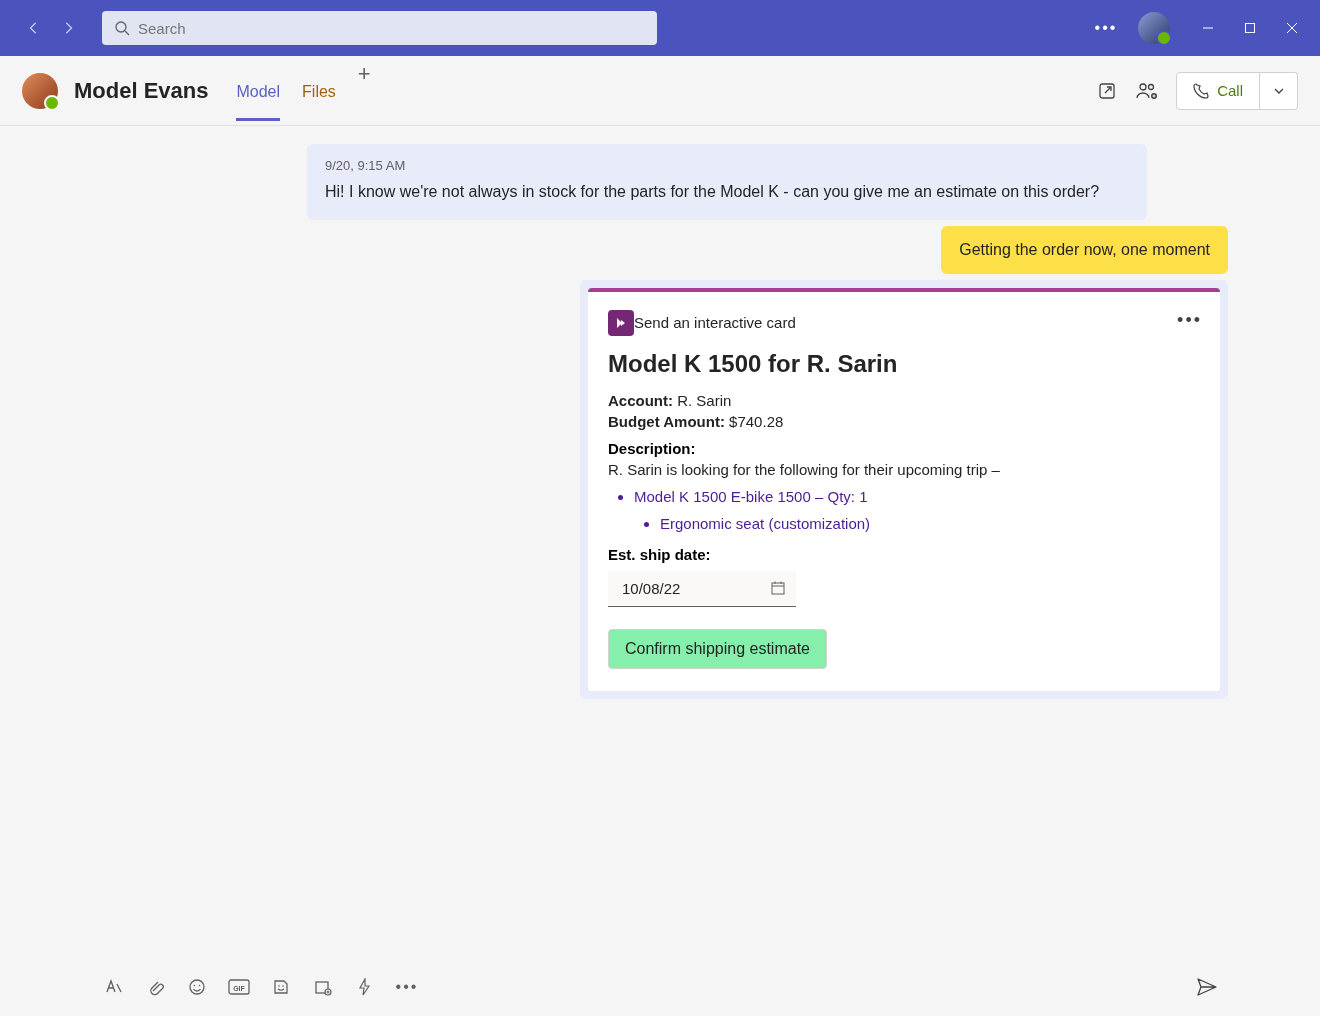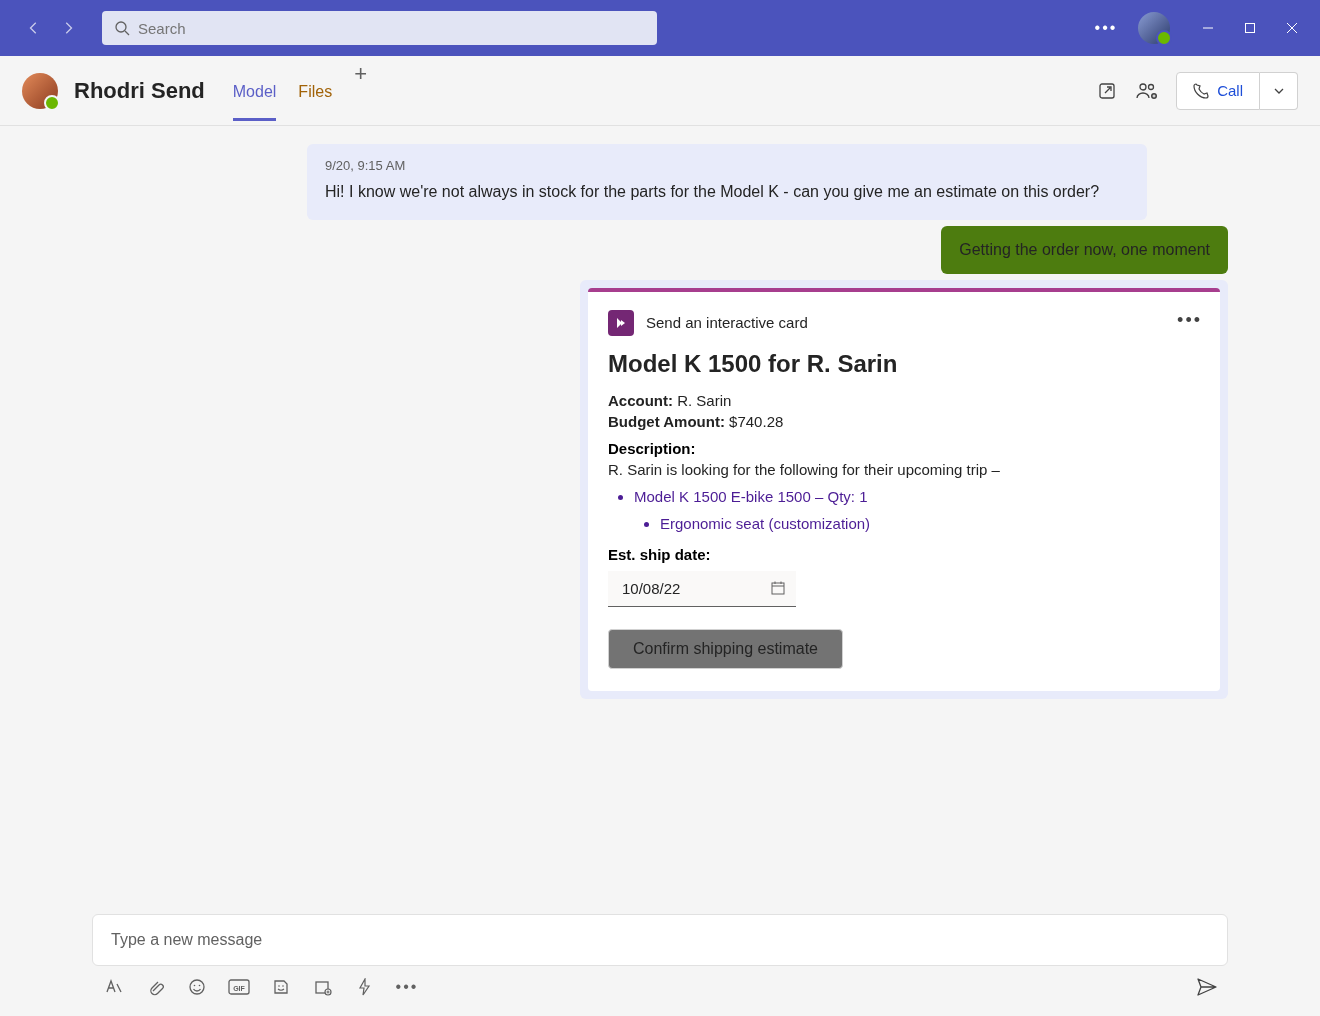--- a/index.html
+++ b/index.html
@@ -25,48 +25,48 @@
     .chat-title { font-size: 22px; font-weight: 700; color: #242424; }
     .chat-tabs { display: flex; gap: 22px; margin-left: 12px; }
     .chat-tab { font-size: 16px; color: #a16207; padding: 22px 0 20px; cursor: pointer; position: relative; }
     .chat-tab.active { color: #5b5fc7; }
     .chat-tab.active::after { content:''; position:absolute; left:0; right:0; bottom:0; height:3px; background:#5b5fc7; }
     .plus-tab { color: #616161; font-size: 22px; cursor: pointer; }
     .chat-header-spacer { flex: 1; }
     .chat-header-actions { display: flex; align-items: center; gap: 18px; }
     .header-icon { width: 22px; height: 22px; color: #424242; cursor: pointer; display: flex; align-items: center; justify-content: center; }
     .call-group { display: flex; }
-    .call-btn { border: 1px solid #d1d1d1; background: #fff; height: 38px; display: flex; align-items: center; gap: 8px; padding: 0 16px; font-size: 15px; color: #1d4ed8; border-radius: 4px 0 0 4px; cursor: pointer; }
+    .call-btn { border: 1px solid #d1d1d1; background: #fff; height: 38px; display: flex; align-items: center; gap: 8px; padding: 0 16px; font-size: 15px; color: #4d7c0f; border-radius: 4px 0 0 4px; cursor: pointer; }
     .call-dd { border: 1px solid #d1d1d1; border-left: none; background: #fff; width: 38px; height: 38px; display: flex; align-items: center; justify-content: center; border-radius: 0 4px 4px 0; cursor: pointer; color: #424242; }
     
     
     .messages { padding: 18px 92px 20px; }
     .msg { max-width: 840px; border-radius: 6px; padding: 12px 18px 16px; margin-bottom: 6px; font-size: 16px; color: #242424; line-height: 1.5; }
     .msg.incoming { background: #e8ebfa; margin-left: 215px; margin-right: 0; width: 840px; }
     .msg .ts { font-size: 13px; color: #616161; margin-bottom: 4px; }
-    .msg.outgoing { background: #4d7c0f; margin-left: auto; margin-right: 0; width: fit-content; padding: 12px 18px; }
+    .msg.outgoing { background: #fde047; margin-left: auto; margin-right: 0; width: fit-content; padding: 12px 18px; }
     
     
     .card-wrap { background: #e8ebfa; padding: 8px; border-radius: 6px; width: 648px; margin-left: auto; margin-bottom: 10px; }
     .card { background: #fff; border-top: 4px solid #a73e8e; border-radius: 4px; padding: 18px 20px 22px; position: relative; }
-    .card-header { display: flex; align-items: center; gap: 12px; margin-bottom: 14px; }
+    .card-header { display: flex; align-items: center; margin-bottom: 14px; }
     .card-app-icon { width: 26px; height: 26px; background: #742774; border-radius: 4px; display: flex; align-items: center; justify-content: center; color: #fff; font-size: 14px; }
     .card-header-text { font-size: 15px; color: #242424; }
     .card-more { position: absolute; right: 18px; top: 18px; color: #424242; cursor: pointer; font-size: 18px; letter-spacing: 2px; }
     .card-title { font-size: 24px; font-weight: 700; color: #242424; margin-bottom: 14px; }
     .card-line { font-size: 15px; color: #242424; margin-bottom: 4px; }
     .card-line b { font-weight: 600; }
     .card-desc-label { font-weight: 600; font-size: 15px; margin-top: 10px; margin-bottom: 4px; }
     .card-desc-text { font-size: 15px; color: #242424; }
     .card ul { list-style: disc; padding-left: 26px; font-size: 15px; color: #4c1d95; margin-top: 10px; }
     .card ul ul { list-style: disc; padding-left: 26px; }
     .card-field-label { font-weight: 600; font-size: 15px; margin-top: 14px; }
     .date-input { margin-top: 8px; width: 188px; height: 36px; border: none; border-bottom: 1px solid #616161; background: #faf9f8; display: flex; align-items: center; justify-content: space-between; padding: 0 10px 0 14px; font-size: 15px; color: #242424; }
     .card-actions { display: flex; gap: 12px; margin-top: 22px; }
-    .card-btn { border: 1px solid #d1d1d1; background: #737373; padding: 10px 24px; font-size: 16px; color: #242424; border-radius: 4px; cursor: pointer; }
+    .card-btn { border: 1px solid #d1d1d1; background: #86efac; padding: 10px 16px; font-size: 16px; color: #242424; border-radius: 4px; cursor: pointer; }
     
     
     .compose-area { position: fixed; bottom: 0; left: 0; right: 0; padding: 18px 92px 18px; background: #f5f5f5; }
     .compose { background: #fff; border: 1px solid #e1e1e1; border-radius: 6px; min-height: 52px; display: flex; align-items: center; padding: 0 18px; margin-bottom: 10px; }
     .compose input { border: none; outline: none; flex: 1; font-size: 16px; color: #242424; }
     .compose input::placeholder { color: #616161; }
     .compose-toolbar { display: flex; align-items: center; gap: 20px; padding: 0 10px; color: #616161; }
     .compose-toolbar .tool { width: 22px; height: 22px; display: flex; align-items: center; justify-content: center; cursor: pointer; }
     .compose-toolbar .spacer { flex: 1; }
     .send { color: #424242; cursor: pointer; }
@@ -116,21 +116,21 @@
             <line x1="1" y1="1" x2="11" y2="11" stroke="#fff" stroke-width="1"></line>
             <line x1="11" y1="1" x2="1" y2="11" stroke="#fff" stroke-width="1"></line>
           </svg>
       </div>
     </div>
   </div>
 </div>
 
 <div class="chat-header">
   <div class="peer-avatar"></div>
-  <div class="chat-title">Rhodri Send</div>
+  <div class="chat-title">Model Evans</div>
   <div class="chat-tabs">
     <div class="chat-tab active">Model</div>
     <div class="chat-tab">Files</div>
     <div class="plus-tab">+</div>
   </div>
   <div class="chat-header-spacer"></div>
   <div class="chat-header-actions">
     <div class="header-icon">
       <svg width="18" height="18" viewBox="0 0 18 18">
           <rect x="2" y="2" width="14" height="14" rx="2" stroke="#424242" stroke-width="1.3" fill="none"></rect>
@@ -205,23 +205,20 @@
           </svg>
       </div>
       <div class="card-actions">
         <button class="card-btn">Confirm shipping estimate</button>
       </div>
     </div>
   </div>
 </div>
 
 <div class="compose-area">
-  <div class="compose">
-    <input placeholder="Type a new message" style="">
-  </div>
   <div class="compose-toolbar">
     <div class="tool">
         <svg width="20" height="18" viewBox="0 0 20 18">
           <path d="M4 14 L8 3 L12 14 M5.5 10 H10.5 M14 6 L18 14" stroke="#616161" stroke-width="1.3" fill="none"></path>
         </svg>
       </div>
     <div class="tool">
         <svg width="18" height="18" viewBox="0 0 18 18">
           <path d="M12 4 L6 10c-1.5 1.5-1.5 4 0 5.5s4 1.5 5.5 0l5-5c1-1 1-2.5 0-3.5s-2.5-1-3.5 0L7 13" stroke="#616161" stroke-width="1.3" fill="none"></path>
         </svg>

